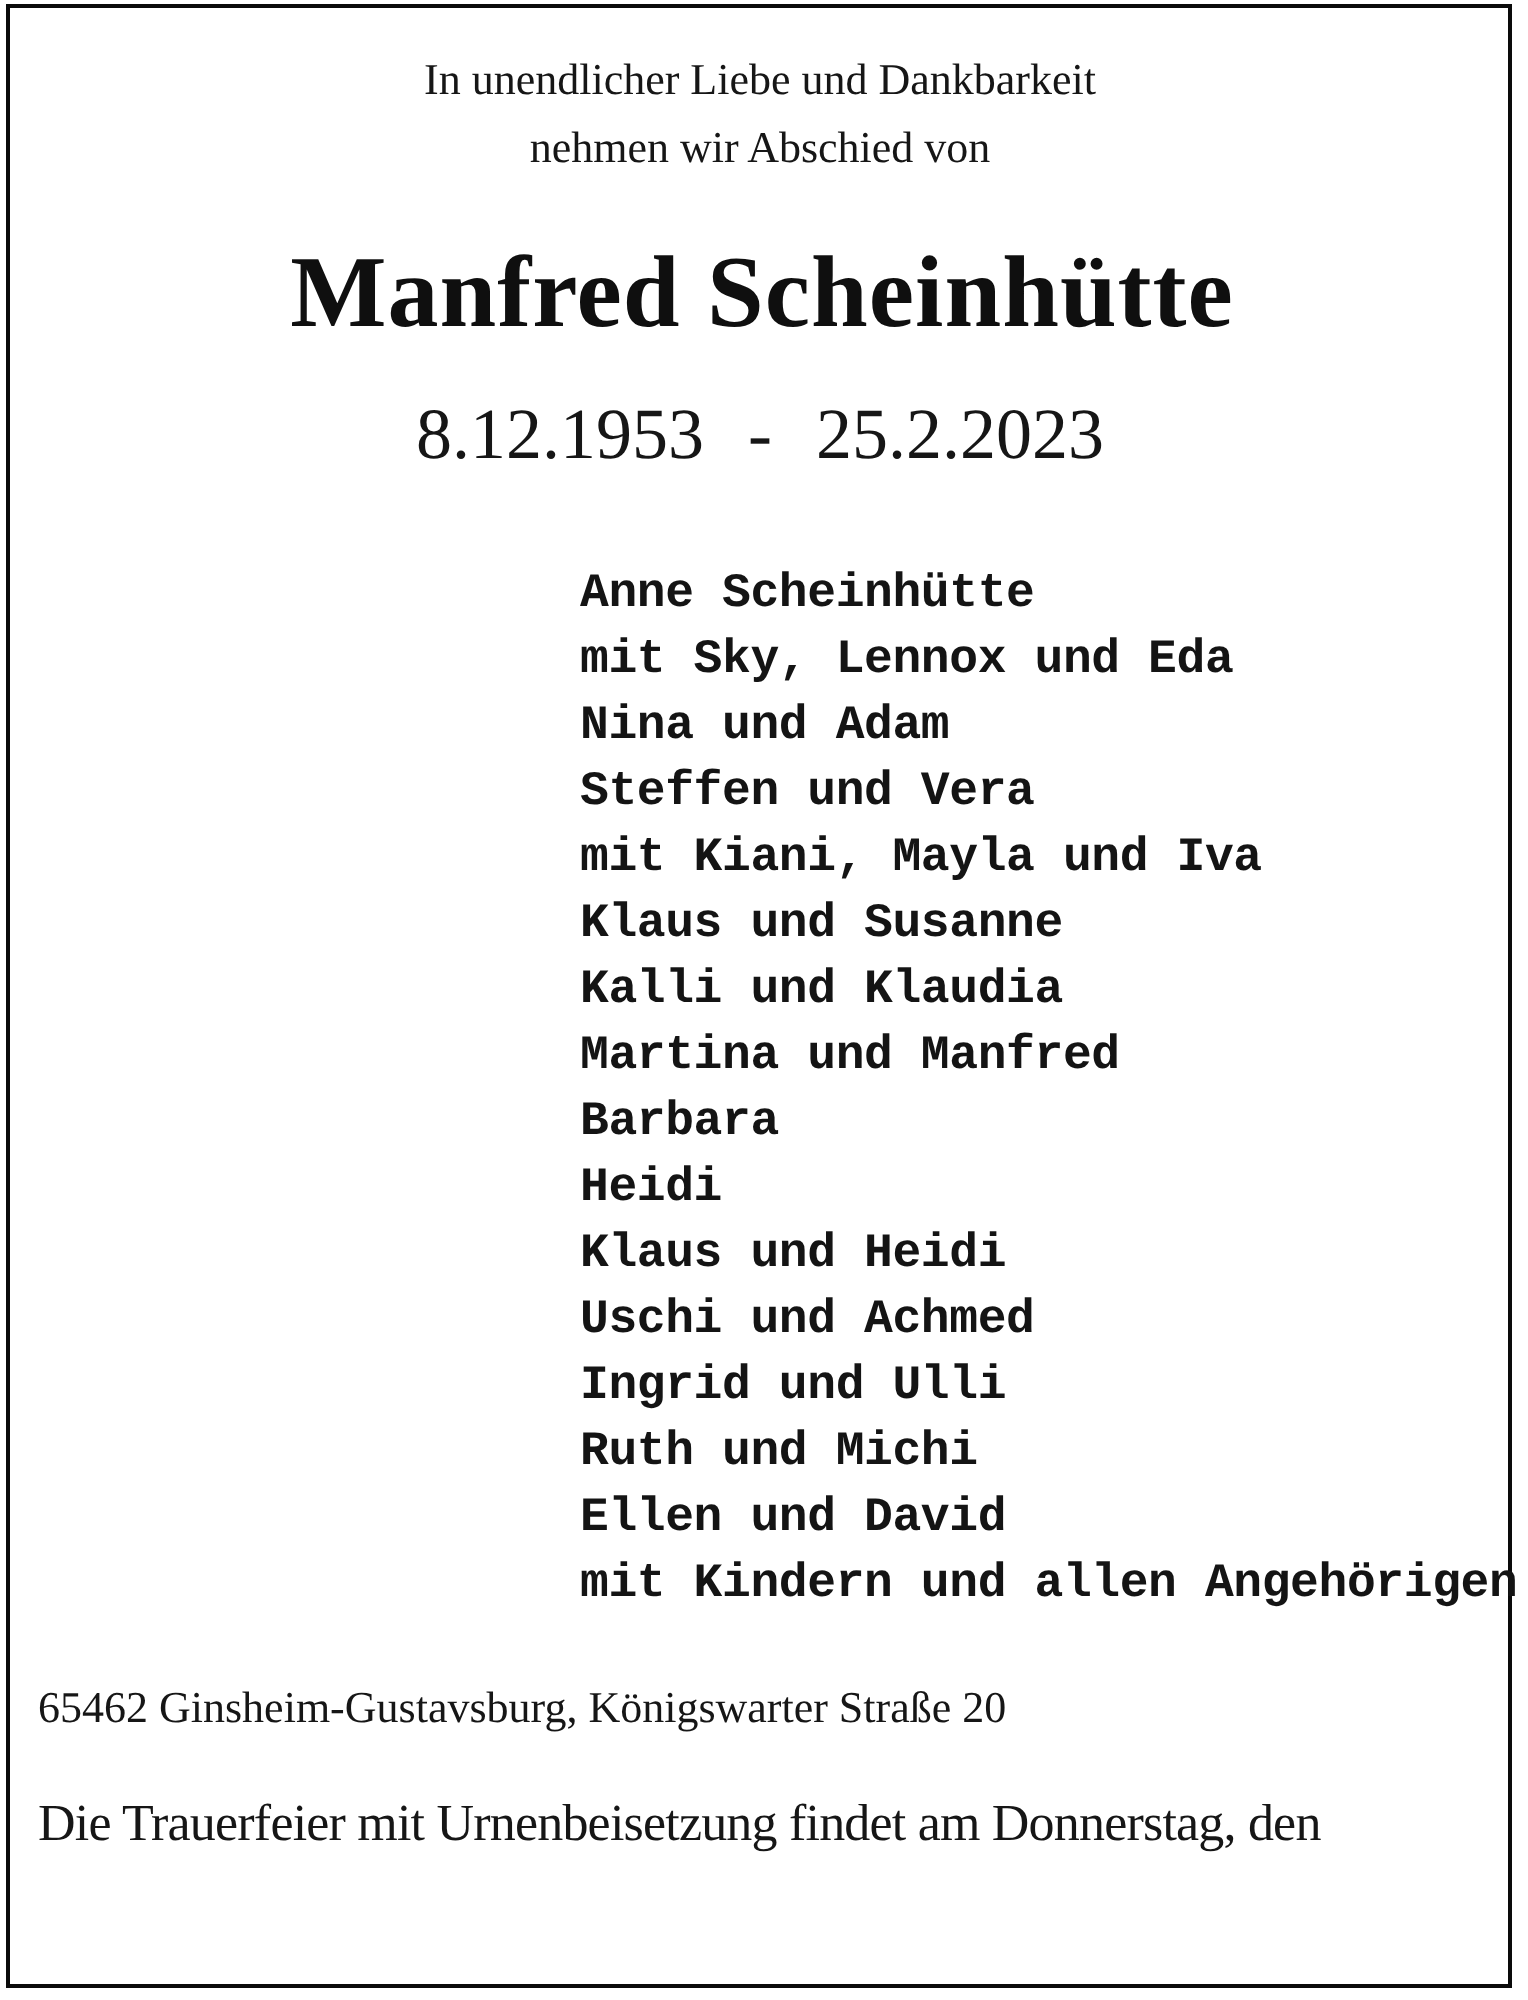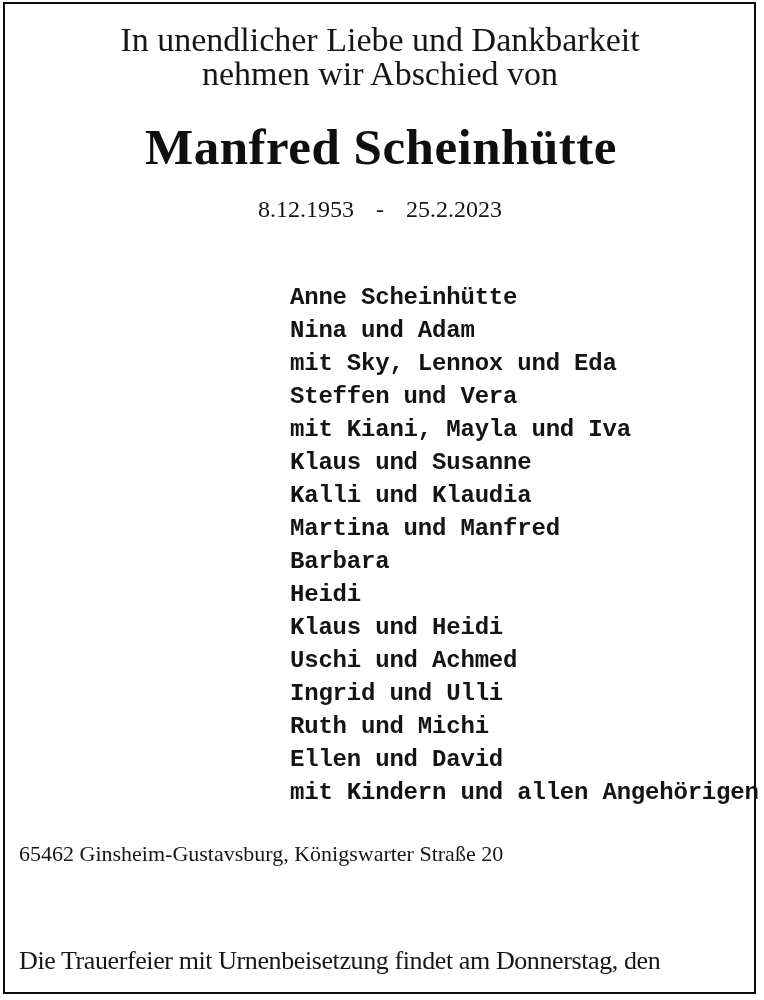--- a/index.html
+++ b/index.html
@@ -26,21 +26,21 @@
     border: 2px solid #0a0a0a;
     box-sizing: border-box;
     pointer-events: none;
   }
   .intro {
     position: absolute;
     left: 0;
     top: 23px;
     width: 760px;
     text-align: center;
-    font-size: 34px;
+    font-size: 22px;
     line-height: 34px;
     color: #161616;
   }
   .name {
     position: absolute;
     left: 1px;
     top: 118px;
     width: 760px;
     margin: 0;
     text-align: center;
@@ -48,21 +48,21 @@
     font-weight: bold;
     letter-spacing: 0.5px;
     color: #0f0f0f;
   }
   .dates {
     position: absolute;
     left: 0;
     top: 196px;
     width: 760px;
     text-align: center;
-    font-size: 24px;
+    font-size: 36px;
     color: #161616;
   }
   .dates .sep {
     display: inline-block;
     margin: 0 22px;
   }
   .mourners {
     position: absolute;
     left: 290px;
     top: 281px;
@@ -80,21 +80,21 @@
     left: 19px;
     top: 841px;
     width: 720px;
     font-size: 22px;
     color: #161616;
     white-space: nowrap;
   }
   .funeral {
     position: absolute;
     left: 19px;
-    top: 942px;
+    top: 893px;
     width: 732px;
     font-size: 26px;
     line-height: 38px;
     letter-spacing: -0.4px;
     color: #161616;
   }
   .funeral .funeral-line,
   .intro .intro-line,
   .mourners .mourner-line {
     white-space: nowrap;
@@ -113,22 +113,22 @@
     </div>
 
   <h1 class="name">Manfred Scheinhütte</h1>
 
   <div class="dates">
     <span>8.12.1953</span><span class="sep">-</span><span>25.2.2023</span>
   </div>
 
   <div class="mourners">
       <div class="mourner-line">Anne Scheinhütte</div>
+      <div class="mourner-line">mit Sky, Lennox und Eda</div>
       <div class="mourner-line">Nina und Adam</div>
-      <div class="mourner-line">mit Sky, Lennox und Eda</div>
       <div class="mourner-line">Steffen und Vera</div>
       <div class="mourner-line">mit Kiani, Mayla und Iva</div>
       <div class="mourner-line">Klaus und Susanne</div>
       <div class="mourner-line">Kalli und Klaudia</div>
       <div class="mourner-line">Martina und Manfred</div>
       <div class="mourner-line">Barbara</div>
       <div class="mourner-line">Heidi</div>
       <div class="mourner-line">Klaus und Heidi</div>
       <div class="mourner-line">Uschi und Achmed</div>
       <div class="mourner-line">Ingrid und Ulli</div>

